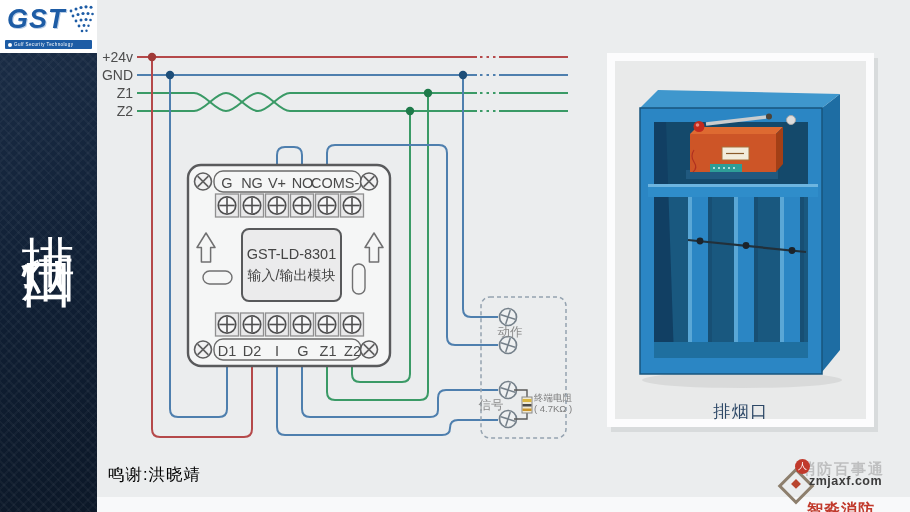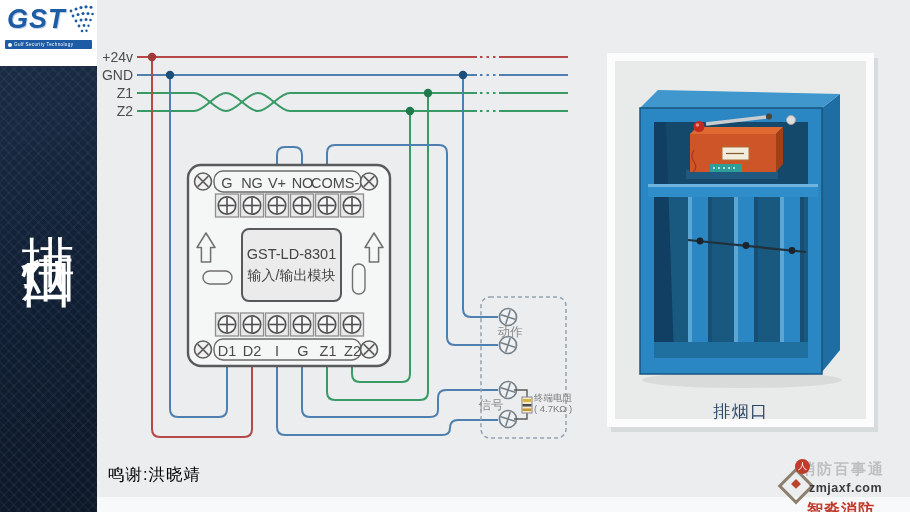--- a/index.html
+++ b/index.html
@@ -10,21 +10,21 @@
   }
   .bottom-strip{position:absolute;left:97px;top:497px;width:813px;height:15px;background:#f8f9fa;}
   
   .sidebar{
     position:absolute;left:0;top:0;width:97px;height:512px;
     background:
       repeating-linear-gradient(45deg,rgba(255,255,255,.035) 0 2px,transparent 2px 7px),
       repeating-linear-gradient(-45deg,rgba(255,255,255,.03) 0 2px,transparent 2px 7px),
       linear-gradient(160deg,#1c2f49 0%,#101f34 55%,#0c1828 100%);
   }
-  .logo-block{position:absolute;left:0;top:0;width:97px;height:66px;background:#ffffff;}
+  .logo-block{position:absolute;left:0;top:0;width:97px;height:53px;background:#ffffff;}
   .gst-text{
     position:absolute;left:7px;top:4px;
     font-style:italic;font-weight:bold;font-size:27px;letter-spacing:1px;
     color:#1d5ca5;text-shadow:1px 1px 0 #b9cde6;
   }
   .logo-bar{
     position:absolute;left:5px;top:40px;width:87px;height:9px;background:#1d5ca5;
     border-radius:1px;display:flex;align-items:center;
   }
   .logo-bar .dot{width:4px;height:4px;border-radius:50%;background:#fff;margin-left:3px;flex:none;}
@@ -40,21 +40,21 @@
   svg.diagram{position:absolute;left:0;top:0;}
   svg text{font-family:"Liberation Sans","DejaVu Sans",sans-serif;}
   
   .credit{position:absolute;left:108px;top:464px;font-size:16.5px;color:#000000;letter-spacing:1px;}
   .watermark{position:absolute;left:780px;top:459px;width:130px;height:52px;}
   .wm-ghost{position:absolute;left:20px;top:1px;font-size:15px;font-weight:bold;color:#9b9b9b;opacity:.55;letter-spacing:2px;white-space:nowrap;}
   .wm-diamond{position:absolute;left:3px;top:14px;width:20px;height:20px;border:3px solid #8d7f6d;transform:rotate(45deg);background:transparent;}
   .wm-diamond-inner{position:absolute;left:5px;top:5px;width:7px;height:7px;background:#b9452e;}
   .wm-badge{position:absolute;left:15px;top:0px;width:15px;height:15px;border-radius:50%;background:#c13a2c;color:#fff;font-size:9px;text-align:center;line-height:15px;}
   .wm-brand{position:absolute;left:27px;top:12px;font-size:16px;font-weight:bold;color:#c13a2c;letter-spacing:1px;white-space:nowrap;margin-top:29px;}
-  .wm-domain{position:absolute;left:29px;top:22px;font-size:12.5px;font-weight:bold;color:#3c3c3c;letter-spacing:.5px;white-space:nowrap;}
+  .wm-domain{position:absolute;left:29px;top:15px;font-size:12.5px;font-weight:bold;color:#3c3c3c;letter-spacing:.5px;white-space:nowrap;}
 </style>
 </head>
 <body>
 
 <div class="bottom-strip"></div>
 
 <div class="sidebar">
   <div class="logo-block">
     <span class="gst-text">GST</span>
     <svg class="logo-dots" width="30" height="34">

